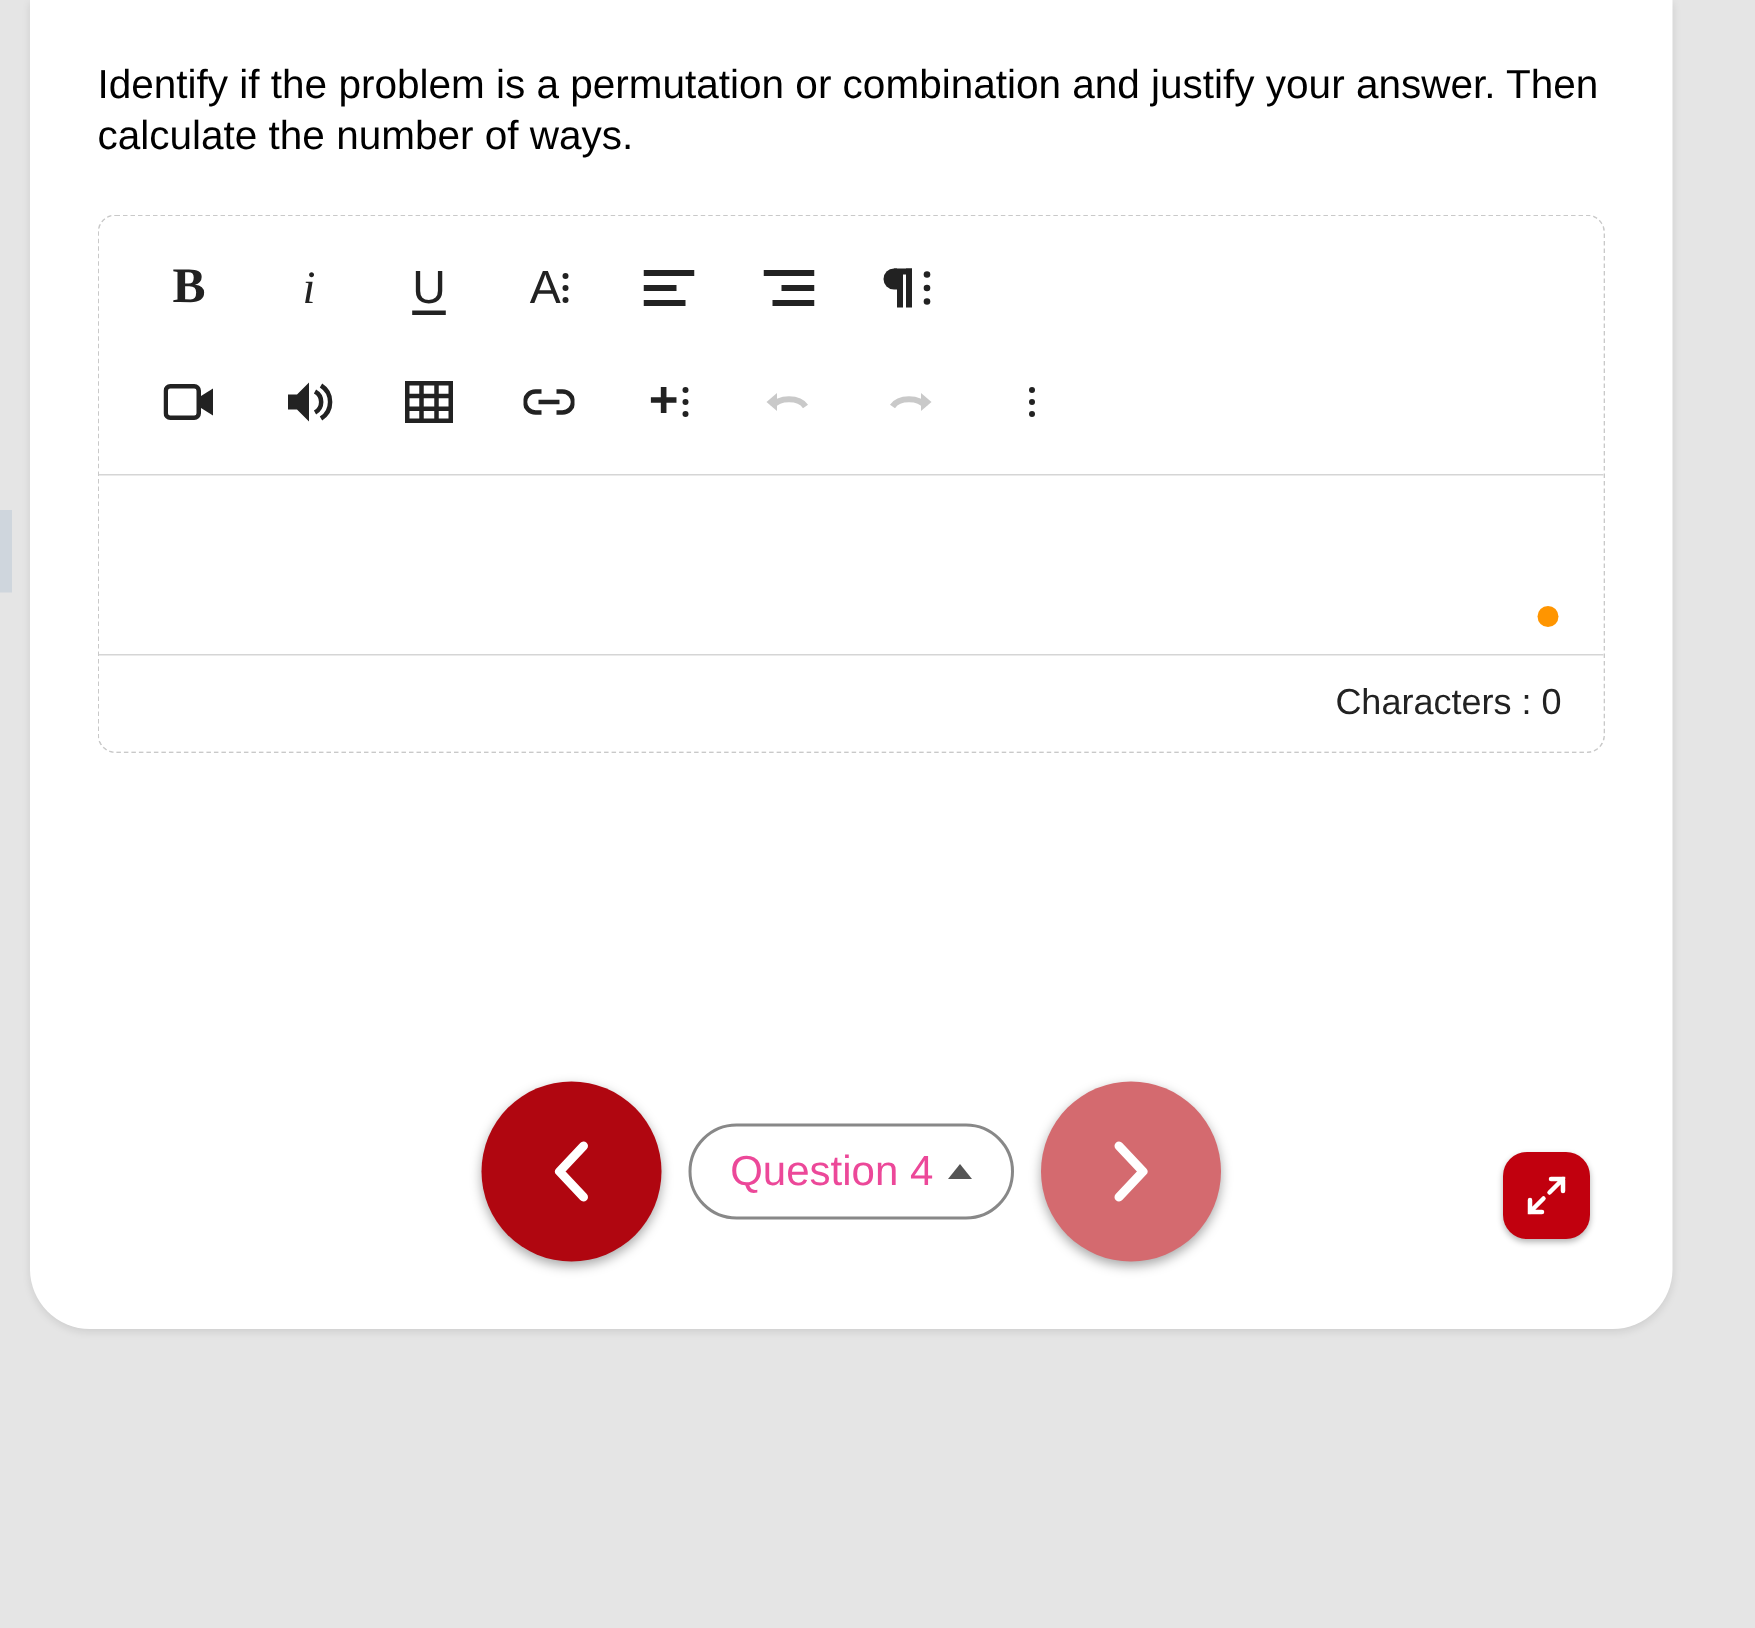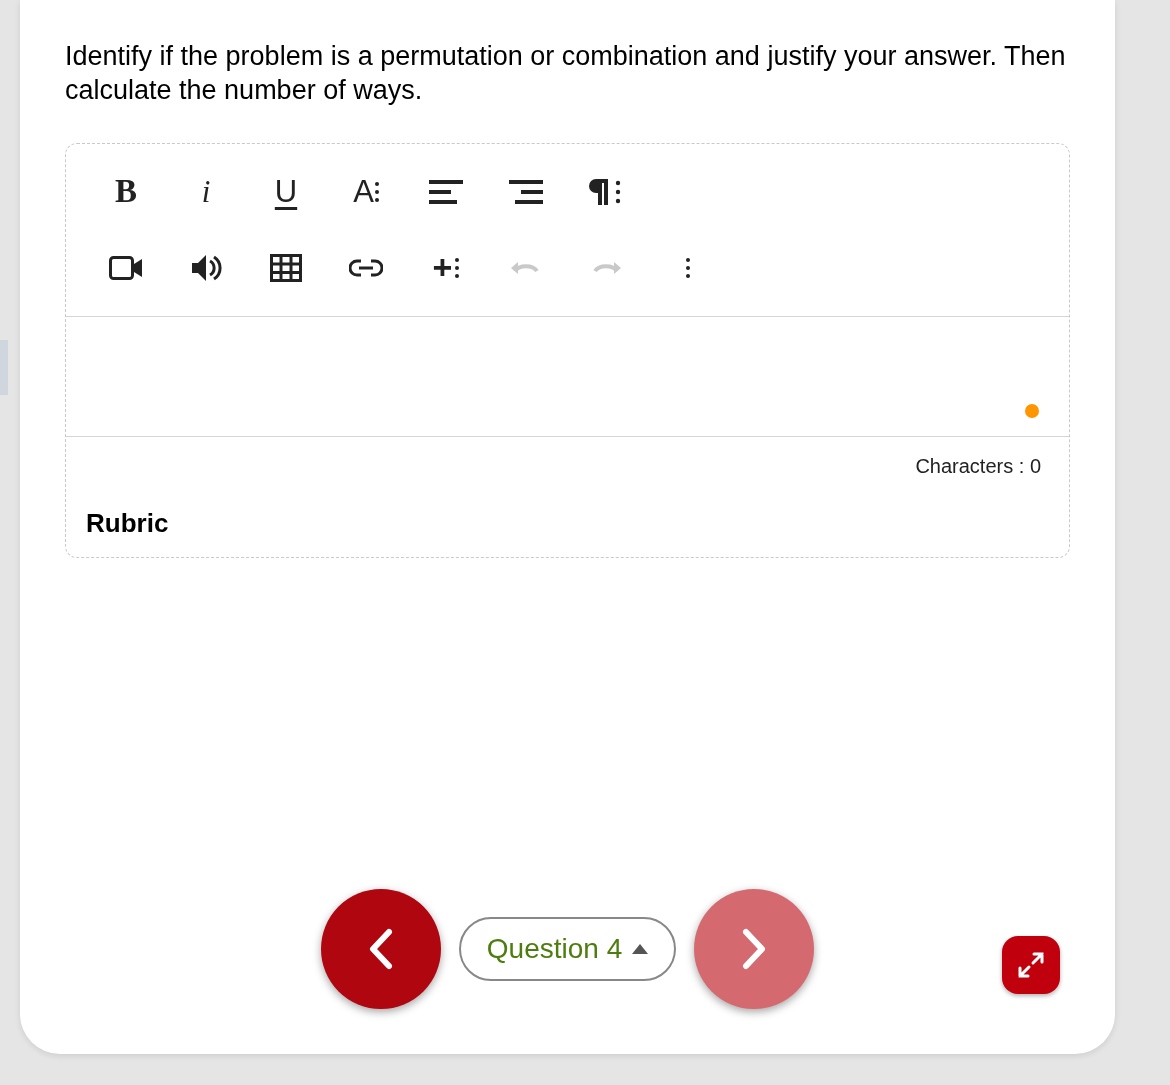--- a/index.html
+++ b/index.html
@@ -19,21 +19,21 @@
     top: 340px;
     width: 8px;
     height: 55px;
     background: #cfd6dd;
   }
   .card {
     position: absolute;
     left: 20px;
     top: 0;
     width: 1095px;
-    height: 1054px;
+    height: 886px;
     background: #ffffff;
     border-radius: 0 0 40px 40px;
     box-shadow: 0 2px 6px rgba(0,0,0,0.1);
     padding: 40px 45px 40px 45px;
   }
   .question-text {
     font-size: 27px;
     line-height: 1.25;
     color: #000;
     margin: 0 0 30px 0;
@@ -79,21 +79,21 @@
     border-bottom: 1px solid #d5d5d5;
   }
   .orange-dot {
     position:absolute; right: 30px; bottom: 18px;
     width: 14px; height:14px; border-radius:50%;
     background:#ff9500;
   }
   .counter-row {
     text-align: right;
     padding: 18px 28px;
-    font-size: 20px;
+    font-size: 24px;
     color: #222;
   }
   .rubric-row {
     padding: 12px 20px 18px 20px;
     font-size: 26px;
     font-weight: 700;
   }
   .nav {
     position: absolute;
     left: 0; right: 0;
@@ -113,21 +113,21 @@
   .circle-prev { background: #b00610; }
   .circle-next { background: #d46a6f; }
   .question-pill {
     height: 64px;
     padding: 0 26px;
     border: 2px solid #888;
     border-radius: 34px;
     background: #fff;
     display:flex; align-items:center; gap:10px;
     font-size: 28px;
-    color:#4d7c0f;
+    color:#ec4899;
     cursor:pointer;
   }
   .caret-up {
     width:0;height:0;
     border-left:8px solid transparent;
     border-right:8px solid transparent;
     border-bottom:10px solid #555;
   }
   .expand-btn {
     position:absolute;
@@ -252,21 +252,20 @@
     </div>
 
     <div class="editor-body">
       <div class="orange-dot"></div>
     </div>
 
     <div class="counter-row">
       <span>Characters : </span><span>0</span>
     </div>
 
-    <div class="rubric-row">Rubric</div>
   </div>
 
   <div class="nav">
     <div class="circle-btn circle-prev">
       <svg width="40" height="46" viewBox="0 0 40 46">
           <polyline points="28,6 12,23 28,40" fill="none" stroke="#fff" stroke-width="6" stroke-linecap="round" stroke-linejoin="round"></polyline>
         </svg>
     </div>
     <div class="question-pill">
       <span>Question 4</span>

